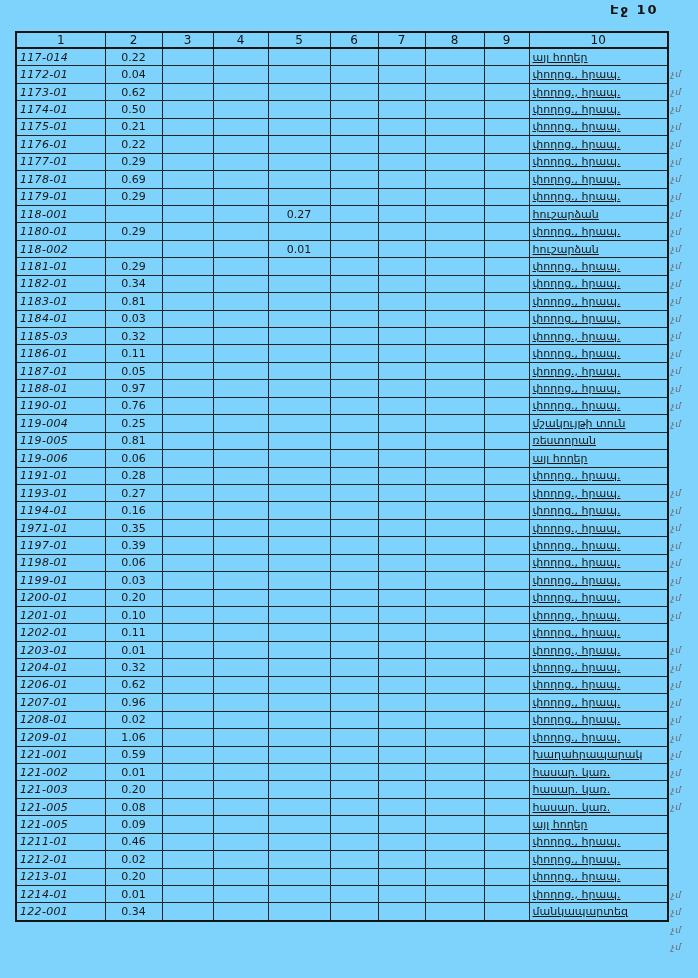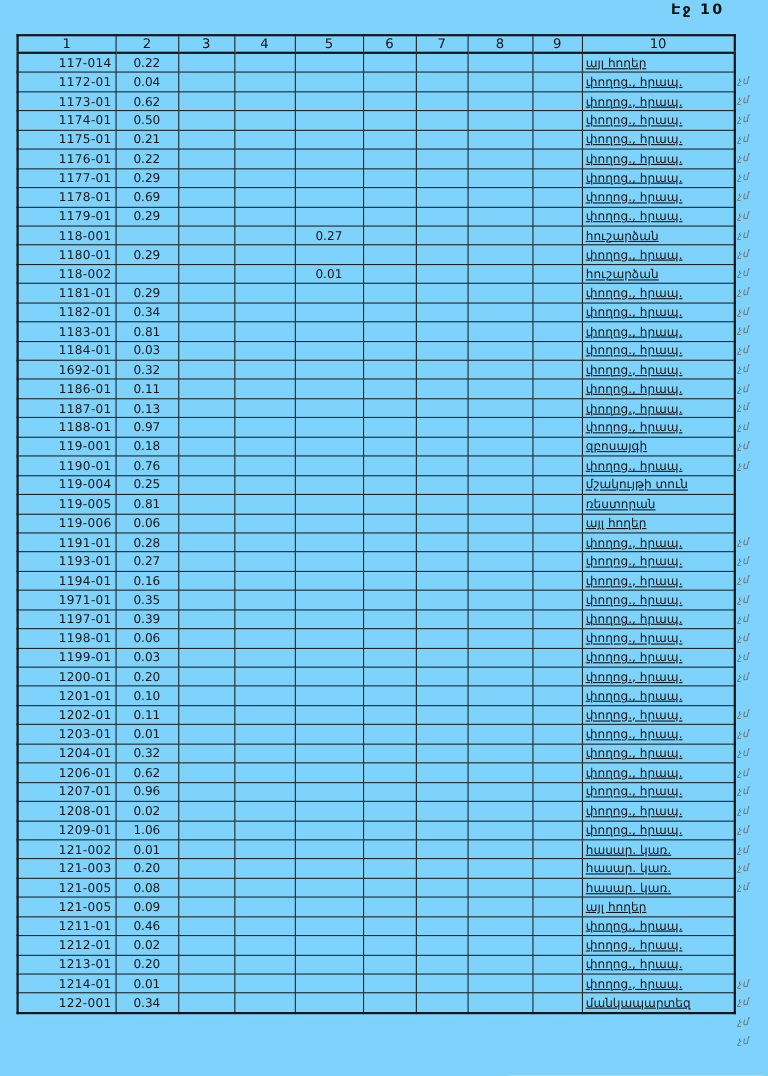--- a/index.html
+++ b/index.html
@@ -44,21 +44,21 @@
   }
   table.grid thead th {
     height: 14px;
     font-weight: normal;
     font-size: 12px;
     text-align: center;
     border-bottom: 2px solid #151515;
     color: #121212;
   }
   table.grid tbody td { height: 16.45px; }
-  td.c1 { text-align: right; padding-left: 5px; font-size: 11.5px; letter-spacing: 0.3px; }
+  td.c1 { text-align: left; padding-left: 5px; font-size: 11.5px; letter-spacing: 0.3px; font-style: italic; }
   td.c2, td.c5 { text-align: center; }
   td.c10 { text-align: left; padding-left: 4px; font-size: 11px; text-decoration: underline; }
   
   col.w1  { width: 89px; }
   col.w2  { width: 57px; }
   col.w3  { width: 51px; }
   col.w4  { width: 55px; }
   col.w5  { width: 62px; }
   col.w6  { width: 48px; }
   col.w7  { width: 47px; }
@@ -302,21 +302,21 @@
           <td class="c3"></td>
           <td class="c4"></td>
           <td class="c5"></td>
           <td class="c6"></td>
           <td class="c7"></td>
           <td class="c8"></td>
           <td class="c9"></td>
           <td class="c10">փողոց., հրապ.</td>
         </tr>
         <tr>
-          <td class="c1">1692-01</td>
+          <td class="c1">1185-03</td>
           <td class="c2">0.32</td>
           <td class="c3"></td>
           <td class="c4"></td>
           <td class="c5"></td>
           <td class="c6"></td>
           <td class="c7"></td>
           <td class="c8"></td>
           <td class="c9"></td>
           <td class="c10">փողոց., հրապ.</td>
         </tr>
@@ -327,21 +327,21 @@
           <td class="c4"></td>
           <td class="c5"></td>
           <td class="c6"></td>
           <td class="c7"></td>
           <td class="c8"></td>
           <td class="c9"></td>
           <td class="c10">փողոց., հրապ.</td>
         </tr>
         <tr>
           <td class="c1">1187-01</td>
-          <td class="c2">0.13</td>
+          <td class="c2">0.05</td>
           <td class="c3"></td>
           <td class="c4"></td>
           <td class="c5"></td>
           <td class="c6"></td>
           <td class="c7"></td>
           <td class="c8"></td>
           <td class="c9"></td>
           <td class="c10">փողոց., հրապ.</td>
         </tr>
         <tr>
@@ -350,32 +350,20 @@
           <td class="c3"></td>
           <td class="c4"></td>
           <td class="c5"></td>
           <td class="c6"></td>
           <td class="c7"></td>
           <td class="c8"></td>
           <td class="c9"></td>
           <td class="c10">փողոց., հրապ.</td>
         </tr>
         <tr>
-          <td class="c1">119-001</td>
-          <td class="c2">0.18</td>
-          <td class="c3"></td>
-          <td class="c4"></td>
-          <td class="c5"></td>
-          <td class="c6"></td>
-          <td class="c7"></td>
-          <td class="c8"></td>
-          <td class="c9"></td>
-          <td class="c10">զբոսայգի</td>
-        </tr>
-        <tr>
           <td class="c1">1190-01</td>
           <td class="c2">0.76</td>
           <td class="c3"></td>
           <td class="c4"></td>
           <td class="c5"></td>
           <td class="c6"></td>
           <td class="c7"></td>
           <td class="c8"></td>
           <td class="c9"></td>
           <td class="c10">փողոց., հրապ.</td>
@@ -600,20 +588,32 @@
           <td class="c1">1209-01</td>
           <td class="c2">1.06</td>
           <td class="c3"></td>
           <td class="c4"></td>
           <td class="c5"></td>
           <td class="c6"></td>
           <td class="c7"></td>
           <td class="c8"></td>
           <td class="c9"></td>
           <td class="c10">փողոց., հրապ.</td>
+        </tr>
+        <tr>
+          <td class="c1">121-001</td>
+          <td class="c2">0.59</td>
+          <td class="c3"></td>
+          <td class="c4"></td>
+          <td class="c5"></td>
+          <td class="c6"></td>
+          <td class="c7"></td>
+          <td class="c8"></td>
+          <td class="c9"></td>
+          <td class="c10">խաղահրապարակ</td>
         </tr>
         <tr>
           <td class="c1">121-002</td>
           <td class="c2">0.01</td>
           <td class="c3"></td>
           <td class="c4"></td>
           <td class="c5"></td>
           <td class="c6"></td>
           <td class="c7"></td>
           <td class="c8"></td>

